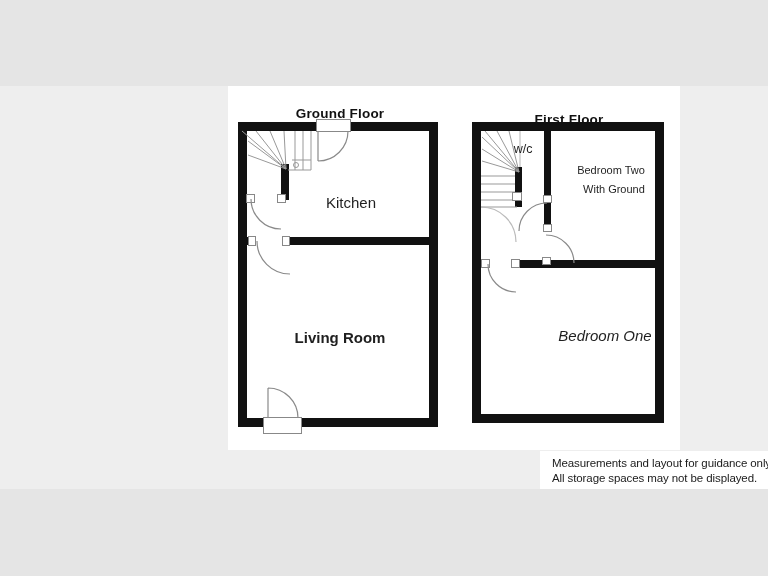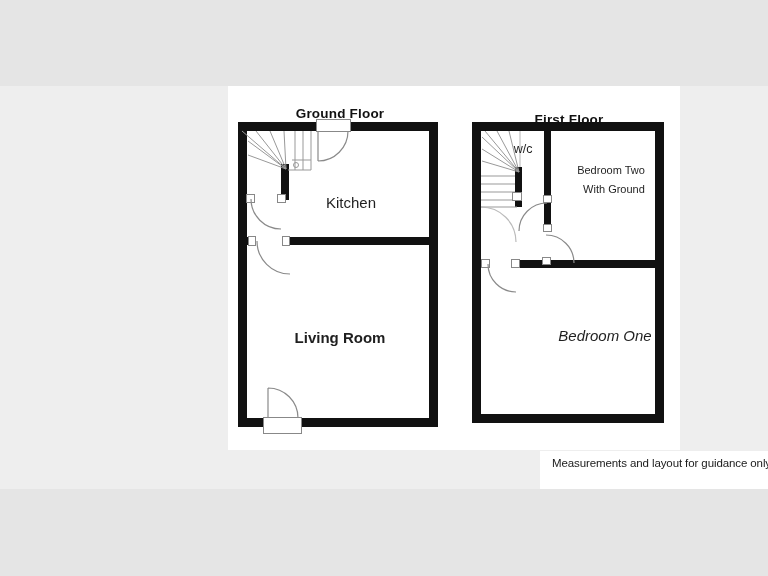--- a/index.html
+++ b/index.html
@@ -110,15 +110,16 @@
 
   <div class="lbl room-sm" style="left:523px;top:142px;">w/c</div>
   <div class="lbl room-2line" style="left:603px;top:161px;">
     <div>Bedroom Two</div>
     <div>With Ground</div>
   </div>
   <div class="lbl room" style="left:605px;top:327px;font-style:italic;">Bedroom One</div>
 
   <div class="disclaimer-box">
     <div>Measurements and layout for guidance only.</div>
+    <div>All storage spaces may not be displayed.</div>
   </div>
 
 </div>
 
 </body></html>

